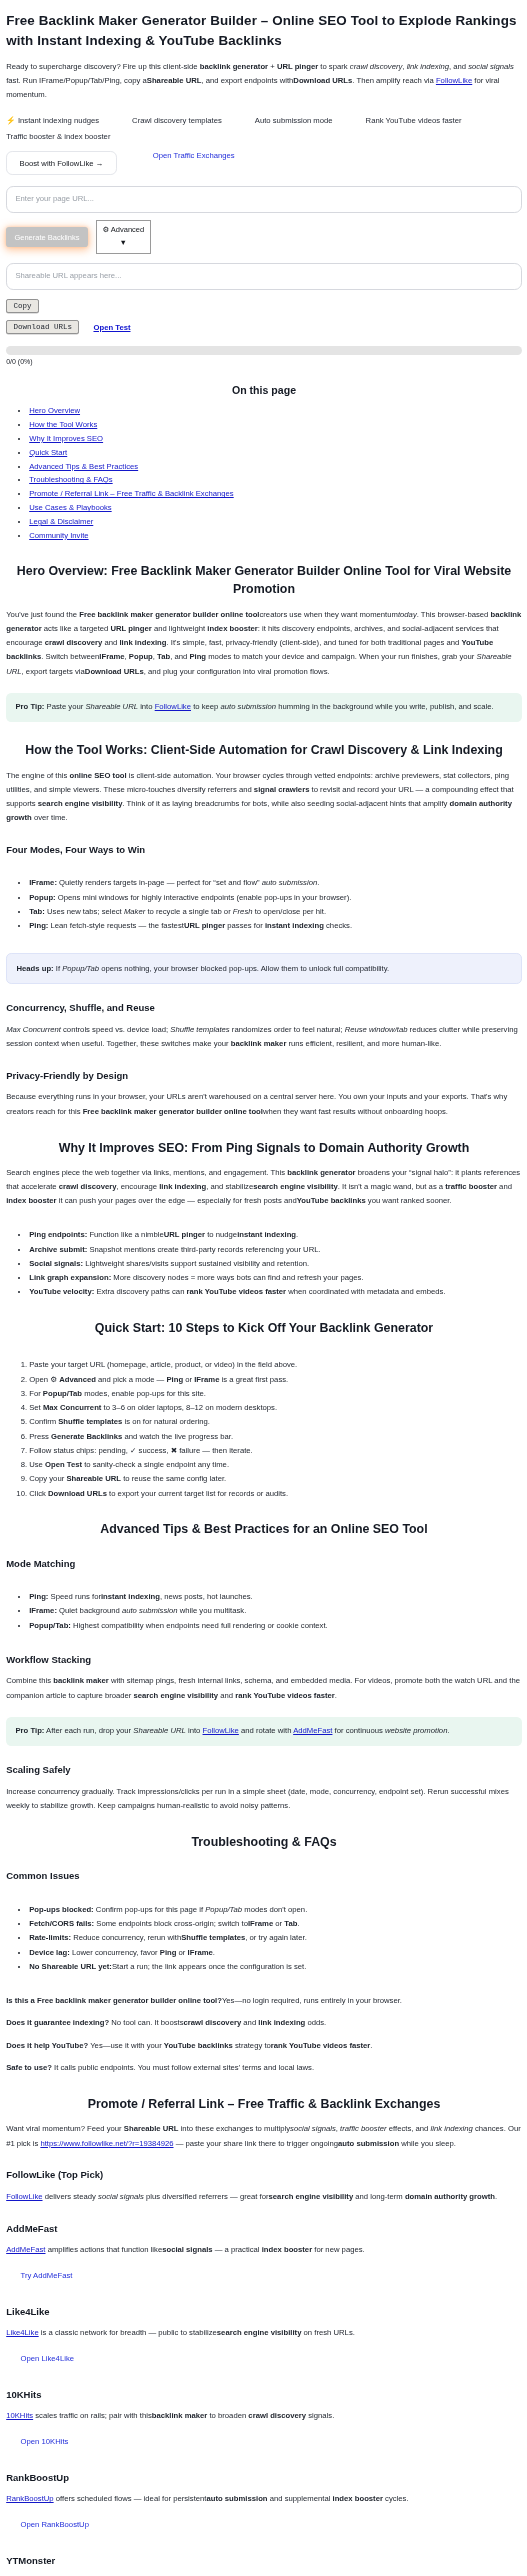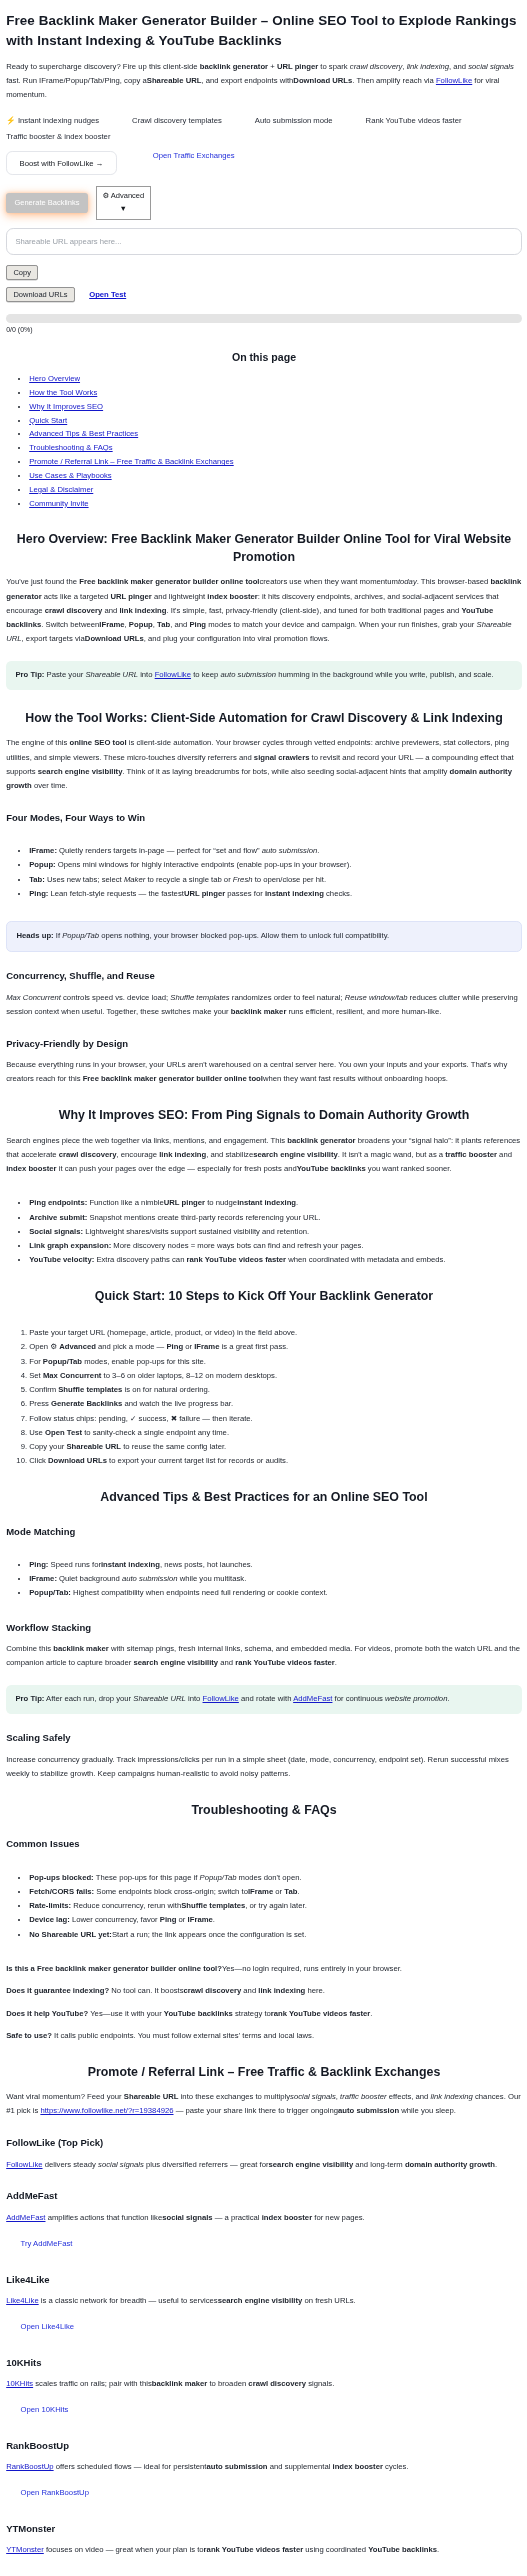--- a/index.html
+++ b/index.html
@@ -31,21 +31,21 @@
   
   .ta { display:block; width:100%; box-sizing:border-box; height:27px; border:0.5px solid #d6d8de; border-radius:7.2px;
         padding:7.2px 8.2px; font-family:inherit; font-size:7.7px; color:#2a2f38; resize:none; outline:none; margin:4.1px 0; }
   .ta::placeholder { color:#9aa0a8; }
   .gen-row { display:flex; align-items:stretch; gap:8.2px; margin:7.2px 0 8.2px; }
   .gen-btn { background:#c3c3c3; color:#fff; border:none; border-radius:3.1px; padding:5.2px 8.2px; font-family:inherit;
              font-size:7.5px; cursor:pointer; align-self:center;
              box-shadow:0 2.1px 8.2px 1px rgba(255,152,74,.55), 0 0 3.1px rgba(255,170,110,.45); }
   .adv-btn { background:#fff; border:0.5px solid #9a9a9a; width:55px; padding:3.6px 5.2px; font-family:inherit;
              font-size:7.5px; color:#15181d; text-align:center; line-height:1.7; cursor:pointer; }
-  .mini-btn { background:#e9e7e2; border:0.5px solid #929292; border-radius:2.1px; padding:2.1px 6.2px; font-family:Liberation Sans, sans-serif;
+  .mini-btn { background:#e9e7e2; border:0.5px solid #929292; border-radius:2.1px; padding:2.1px 6.2px; font-family:Liberation Mono, monospace;
               font-size:7.5px; color:#1d222b; cursor:pointer; box-shadow:0 0.5px 0.5px rgba(0,0,0,.25); }
   .copy-row { margin:9.3px 0 7.2px; }
   .dl-row { display:flex; align-items:center; gap:14.4px; margin:7.2px 0 11.3px; }
   .open-test { color:#0f13cf; font-weight:bold; text-decoration:underline; cursor:pointer; }
   .progress { height:9.3px; background:#e4e4e4; border-radius:5.2px; margin:7.2px 0 3.1px; }
   .progress-label { font-size:7px; color:#20242c; margin:1px 0 15.5px; }
 
   
   .toc h2 { font-size:10.6px; margin:17.5px 0 5.2px; }
   .toc ul { margin:6.2px 0 15.5px; }
@@ -73,20 +73,21 @@
     <span class="chip">Rank YouTube videos faster</span>
     <span class="chip">Traffic booster &amp; index booster</span>
   </div>
 
 <div class="cta-row">
   <button class="boost-btn">Boost with FollowLike →</button>
   <a class="link-plain" href="#">Open Traffic Exchanges</a>
 </div>
 
 <div>
+  <textarea class="ta" placeholder="Enter your page URL..." style=""></textarea>
 
   <div class="gen-row">
     <button class="gen-btn">Generate Backlinks</button>
     <button class="adv-btn">
       <span>⚙ Advanced</span><br>
       <span>▼</span>
     </button>
   </div>
 
   <textarea class="ta" placeholder="Shareable URL appears here..." style=""></textarea>
@@ -168,39 +169,39 @@
       <li><span class="b">Popup/Tab:</span><span> Highest compatibility when endpoints need full rendering or cookie context.</span></li>
     </ul>
     <h3>Workflow Stacking</h3>
     <p><span>Combine this </span><span class="b">backlink maker</span><span> with sitemap pings, fresh internal links, schema, and embedded media. For videos, promote both the watch URL and the companion article to capture broader </span><span class="b">search engine visibility</span><span> and </span><span class="b">rank YouTube videos faster</span><span>.</span></p>
     <div class="tip"><span class="b">Pro Tip:</span><span> After each run, drop your </span><span class="i">Shareable URL</span><span> into </span><a href="#" class="inline-link">FollowLike</a><span> and rotate with </span><a href="#" class="inline-link">AddMeFast</a><span> for continuous </span><span class="i">website promotion</span><span>.</span></div>
     <h3>Scaling Safely</h3>
     <p><span>Increase concurrency gradually. Track impressions/clicks per run in a simple sheet (date, mode, concurrency, endpoint set). Rerun successful mixes weekly to stabilize growth. Keep campaigns human-realistic to avoid noisy patterns.</span></p>
     <h2>Troubleshooting &amp; FAQs</h2>
     <h3>Common Issues</h3>
     <ul>
-      <li><span class="b">Pop-ups blocked:</span><span> These pop-ups for this page if </span><span class="i">Popup/Tab</span><span> modes don't open.</span></li>
+      <li><span class="b">Pop-ups blocked:</span><span> Confirm pop-ups for this page if </span><span class="i">Popup/Tab</span><span> modes don't open.</span></li>
       <li><span class="b">Fetch/CORS fails:</span><span> Some endpoints block cross-origin; switch to</span><span class="b">IFrame</span><span> or </span><span class="b">Tab</span><span>.</span></li>
       <li><span class="b">Rate-limits:</span><span> Reduce concurrency, rerun with</span><span class="b">Shuffle templates</span><span>, or try again later.</span></li>
       <li><span class="b">Device lag:</span><span> Lower concurrency, favor </span><span class="b">Ping</span><span> or </span><span class="b">IFrame</span><span>.</span></li>
       <li><span class="b">No Shareable URL yet:</span><span>Start a run; the link appears once the configuration is set.</span></li>
     </ul>
     <p><span class="b">Is this a Free backlink maker generator builder online tool?</span><span>Yes—no login required, runs entirely in your browser.</span></p>
-    <p><span class="b">Does it guarantee indexing?</span><span> No tool can. It boosts</span><span class="b">crawl discovery</span><span> and </span><span class="b">link indexing</span><span> here.</span></p>
+    <p><span class="b">Does it guarantee indexing?</span><span> No tool can. It boosts</span><span class="b">crawl discovery</span><span> and </span><span class="b">link indexing</span><span> odds.</span></p>
     <p><span class="b">Does it help YouTube?</span><span> Yes—use it with your </span><span class="b">YouTube backlinks</span><span> strategy to</span><span class="b">rank YouTube videos faster</span><span>.</span></p>
     <p><span class="b">Safe to use?</span><span> It calls public endpoints. You must follow external sites' terms and local laws.</span></p>
     <h2>Promote / Referral Link – Free Traffic &amp; Backlink Exchanges</h2>
     <p><span>Want viral momentum? Feed your </span><span class="b">Shareable URL</span><span> into these exchanges to multiply</span><span class="i">social signals</span><span>, </span><span class="i">traffic booster</span><span> effects, and </span><span class="i">link indexing</span><span> chances. Our #1 pick is </span><a href="#" class="inline-link">https://www.followlike.net/?r=19384926</a><span> — paste your share link there to trigger ongoing</span><span class="b">auto submission</span><span> while you sleep.</span></p>
     <h3>FollowLike (Top Pick)</h3>
     <p><a href="#" class="inline-link">FollowLike</a><span> delivers steady </span><span class="i">social signals</span><span> plus diversified referrers — great for</span><span class="b">search engine visibility</span><span> and long-term </span><span class="b">domain authority growth</span><span>.</span></p>
     <h3>AddMeFast</h3>
     <p><a href="#" class="inline-link">AddMeFast</a><span> amplifies actions that function like</span><span class="b">social signals</span><span> — a practical </span><span class="b">index booster</span><span> for new pages.</span></p>
     <div class="action-row"><a href="#" class="action-link">Try AddMeFast</a></div>
     <h3>Like4Like</h3>
-    <p><a href="#" class="inline-link">Like4Like</a><span> is a classic network for breadth — useful to services</span><span class="b">search engine visibility</span><span> on fresh URLs.</span></p>
+    <p><a href="#" class="inline-link">Like4Like</a><span> is a classic network for breadth — public to stabilize</span><span class="b">search engine visibility</span><span> on fresh URLs.</span></p>
     <div class="action-row"><a href="#" class="action-link">Open Like4Like</a></div>
     <h3>10KHits</h3>
     <p><a href="#" class="inline-link">10KHits</a><span> scales traffic on rails; pair with this</span><span class="b">backlink maker</span><span> to broaden </span><span class="b">crawl discovery</span><span> signals.</span></p>
     <div class="action-row"><a href="#" class="action-link">Open 10KHits</a></div>
     <h3>RankBoostUp</h3>
     <p><a href="#" class="inline-link">RankBoostUp</a><span> offers scheduled flows — ideal for persistent</span><span class="b">auto submission</span><span> and supplemental </span><span class="b">index booster</span><span> cycles.</span></p>
     <div class="action-row"><a href="#" class="action-link">Open RankBoostUp</a></div>
     <h3>YTMonster</h3>
     <p><a href="#" class="inline-link">YTMonster</a><span> focuses on video — great when your plan is to</span><span class="b">rank YouTube videos faster</span><span> using coordinated </span><span class="b">YouTube backlinks</span><span>.</span></p>
   </div>

